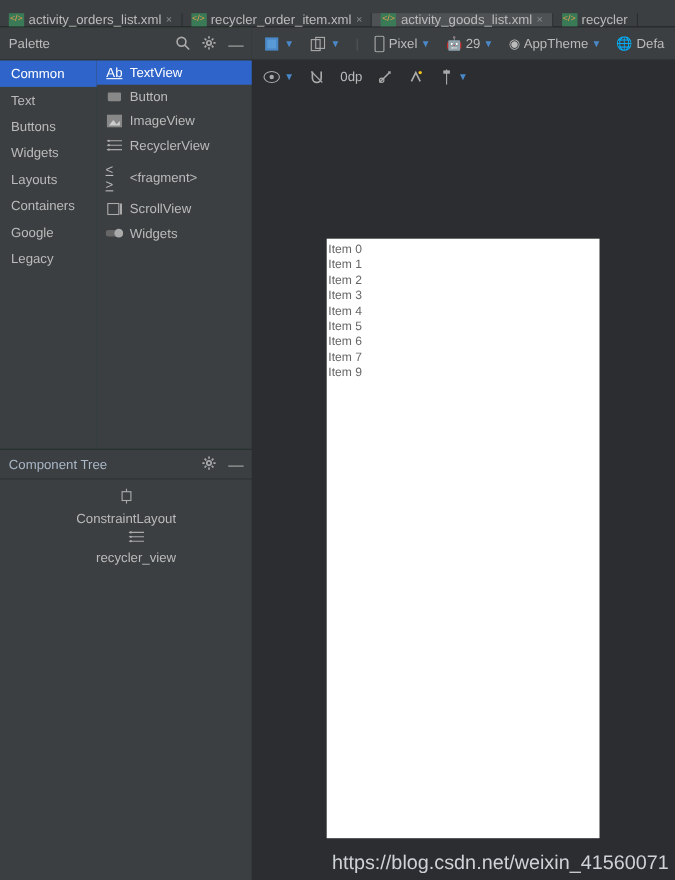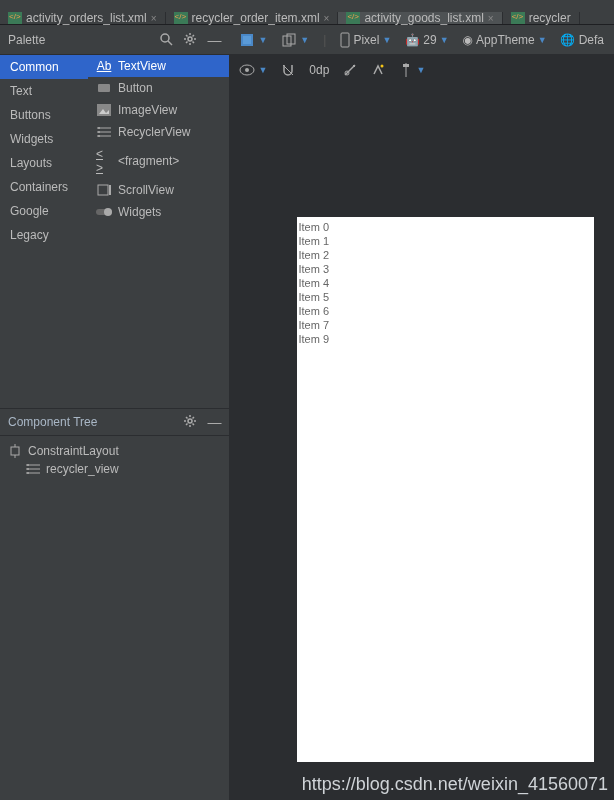--- a/index.html
+++ b/index.html
@@ -25,32 +25,32 @@
 .cat-list { width: 88px; background: #3c3f41; }
 .cat-item { padding: 5px 10px; color: #bbb; cursor: pointer; }
 .cat-item.active { background: #2f65ca; color: #fff; }
 .comp-list { flex: 1; background: #3c3f41; }
 .comp-item { display: flex; align-items: center; gap: 6px; padding: 4px 8px; color: #bbb; cursor: pointer; }
 .comp-item.active { background: #2f65ca; color: #fff; }
 .comp-icon { width: 16px; display: inline-flex; justify-content: center; text-decoration: underline; }
 
 .tree-header { display: flex; align-items: center; justify-content: space-between; padding: 4px 8px; background: #3c3f41; border-top: 1px solid #2b2d30; border-bottom: 1px solid #2b2d30; height: 28px; }
 .tree-body { flex: 1; background: #3c3f41; padding: 6px 8px; }
-.tree-row { display: flex; align-items: center; gap: 6px; padding: 2px 0; color: #bbb; }
+.tree-row { display: flex; align-items: center; gap: 6px; padding: 2px 0; color: #bbb; flex-direction: column; }
 .tree-row.child { padding-left: 18px; }
 
 .design-toolbar { display: flex; align-items: center; gap: 14px; padding: 0 10px; background: #3c3f41; height: 30px; border-bottom: 1px solid #2b2d30; color: #bbb; }
 .tb-item { display: flex; align-items: center; gap: 3px; cursor: pointer; white-space: nowrap; }
 .dropdown-arrow { color: #4a88c7; font-size: 9px; }
 .robot { color: #9cbe5a; }
 .sep { color: #555; }
 .sub-toolbar { display: flex; align-items: center; gap: 14px; padding: 0 10px; background: #2b2d30; height: 30px; color: #bbb; }
 
 .canvas-area { flex: 1; background: #2b2d30; position: relative; overflow: hidden; }
-.device { position: absolute; left: 68px; top: 132px; width: 297px; height: 545px; background: #fff; }
+.device { position: absolute; left: 68px; top: 132px; width: 248px; height: 545px; background: #fff; }
 .device-list { padding: 3px 1px; }
 .device-list div { font-size: 11px; color: #666; line-height: 14px; font-family: Arial, sans-serif; }
 
 .watermark { position: absolute; right: 6px; bottom: 5px; color: #cfd3d7; font-size: 18px; }
 .hide-btn { font-size: 14px; }
 
 svg { display: block; }
 </style>
 </head>
 <body>

